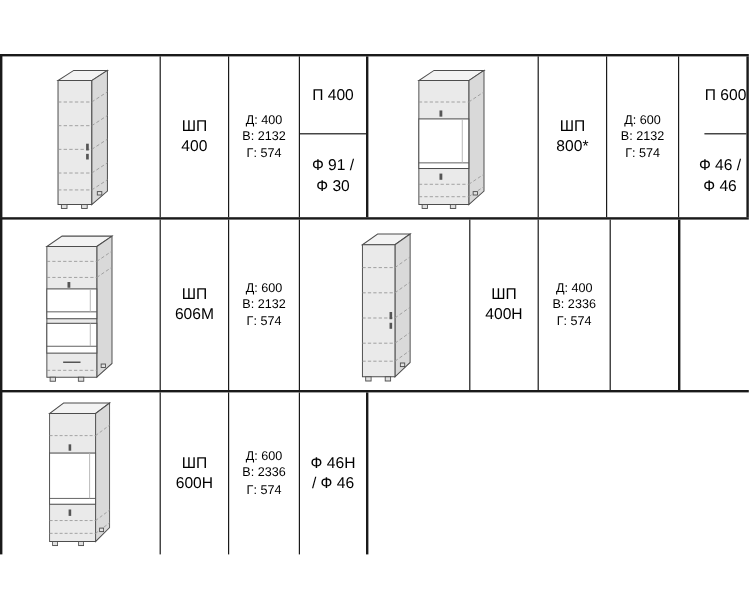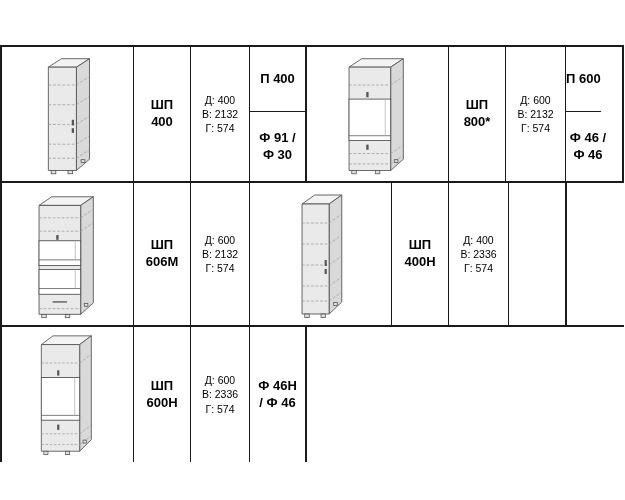--- a/index.html
+++ b/index.html
@@ -19,25 +19,25 @@
     box-sizing:border-box;border-right:1px solid #1a1a1a;
     display:flex;align-items:center;justify-content:center;
   }
   .c-img-l{width:132px;align-items:flex-end;padding-bottom:3px}
   .c-img-r{width:142px;align-items:flex-end;padding-bottom:3px}
   .c-name-l{width:57px}
   .c-dims-l{width:59px}
   .c-codes-l{width:57px;border-right-width:2px;flex-direction:column;align-items:stretch;justify-content:flex-start;padding:0}
   .c-name-r{width:57px}
   .c-dims-r{width:60px}
-  .c-codes-r{width:58px;border-right-width:2px;flex-direction:column;align-items:flex-start;justify-content:flex-start;padding:0}
+  .c-codes-r{width:58px;border-right-width:2px;flex-direction:column;align-items:flex-end;justify-content:flex-start;padding:0}
   .code-top{flex:0 0 48%;border-bottom:1px solid #1a1a1a;display:flex;align-items:center;justify-content:center}
   .code-bottom{flex:1 1 auto;display:flex;align-items:center;justify-content:center}
   .name-text,.code-text{
-    font-weight:700;font-size:13px;line-height:1.3;text-align:center;
+    font-weight:400;font-size:13px;line-height:1.3;text-align:center;
     display:inline-block;max-width:44px;
   }
   .dims-text{font-size:10.5px;line-height:1.35;text-align:center}
   .cab{display:block}
   .defs{position:absolute;width:0;height:0;overflow:hidden}
 </style>
 </head>
 <body>
 
 <svg class="defs" aria-hidden="true">

